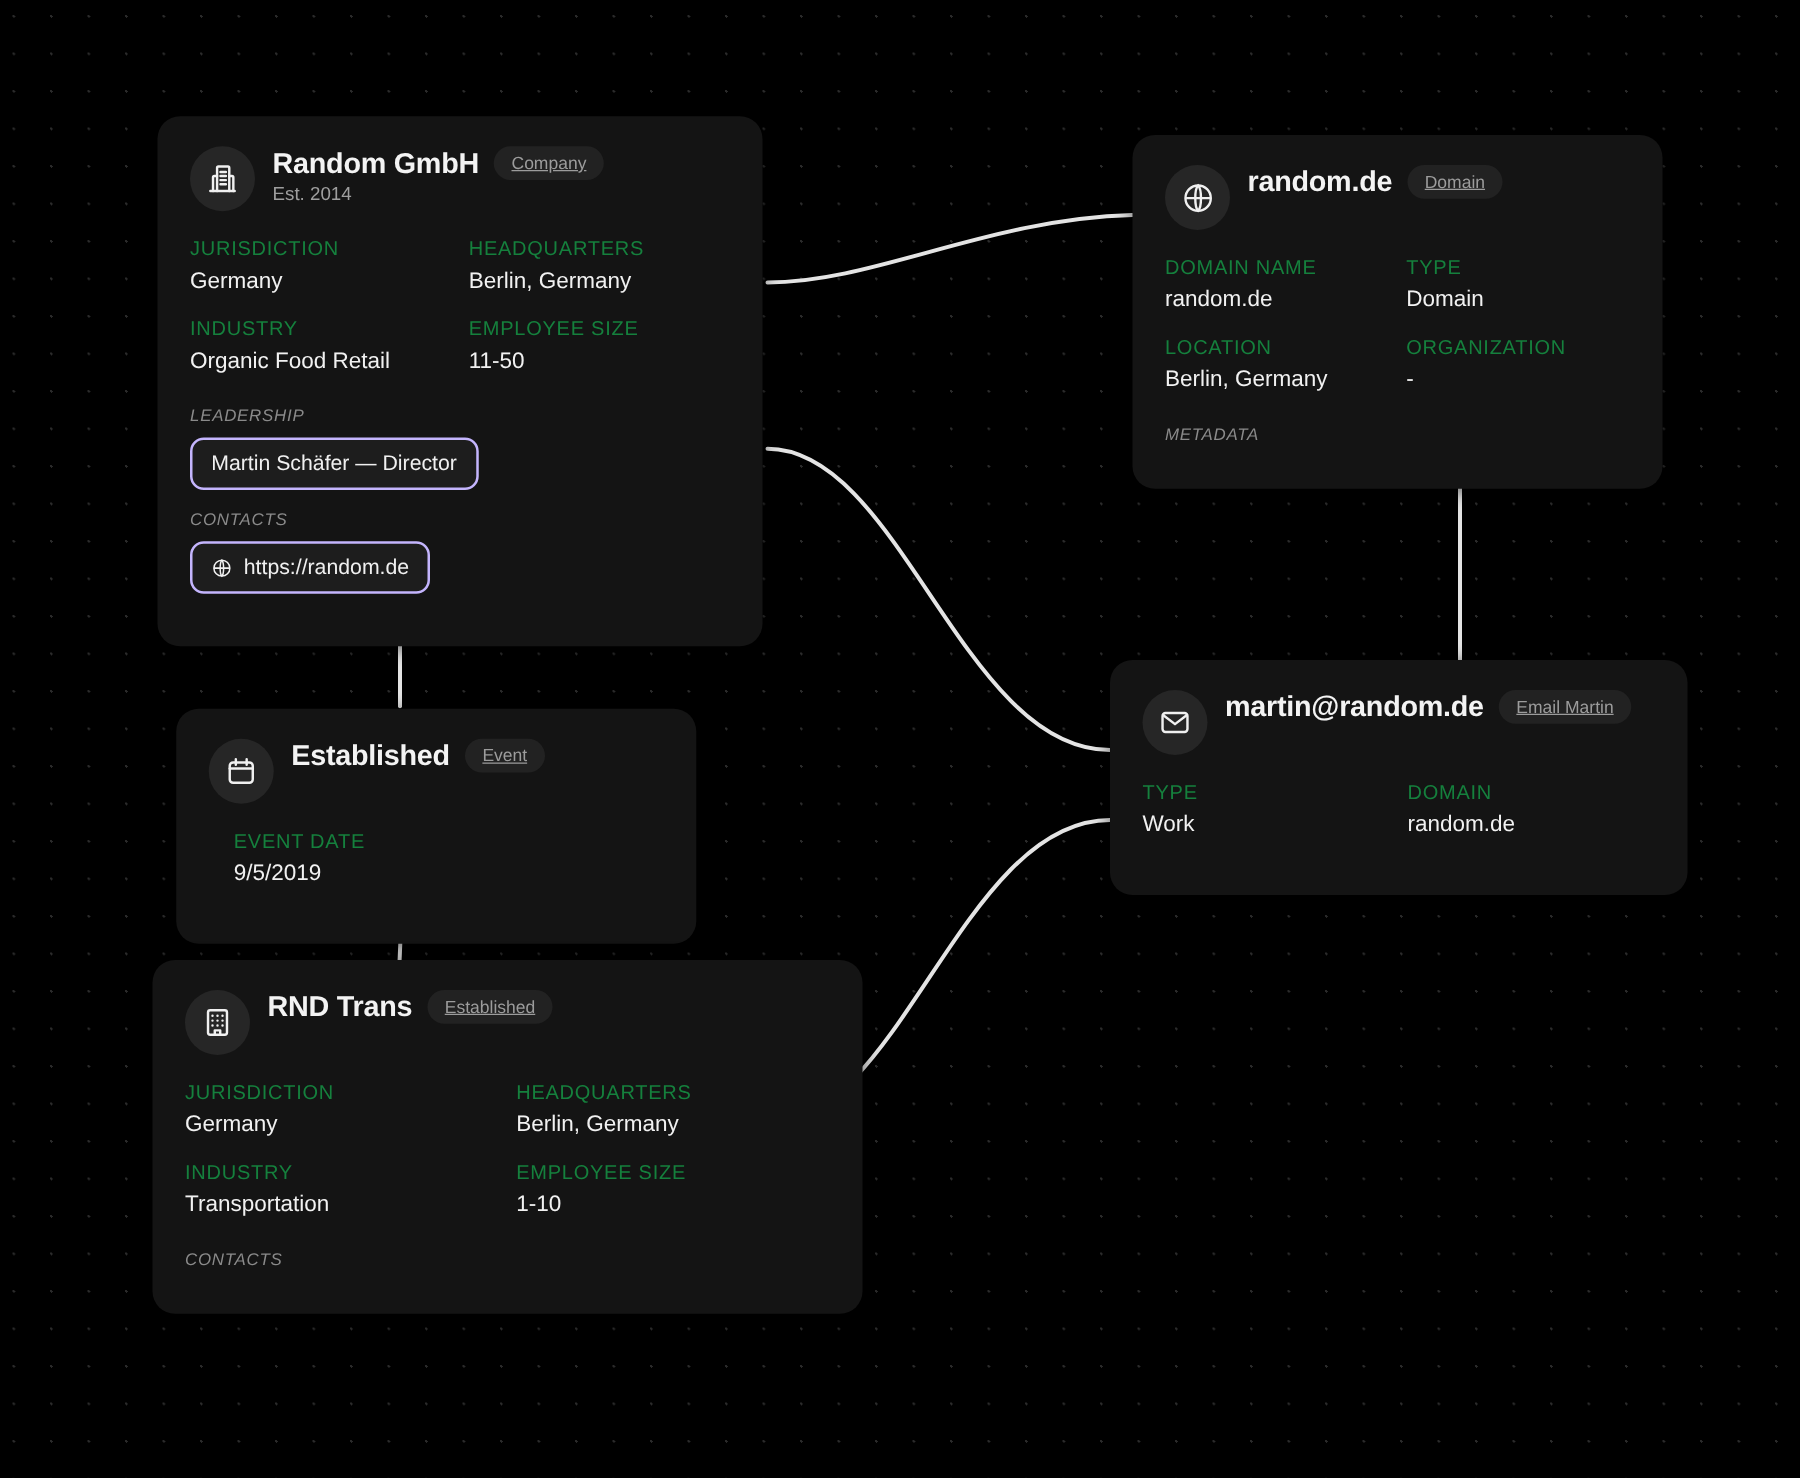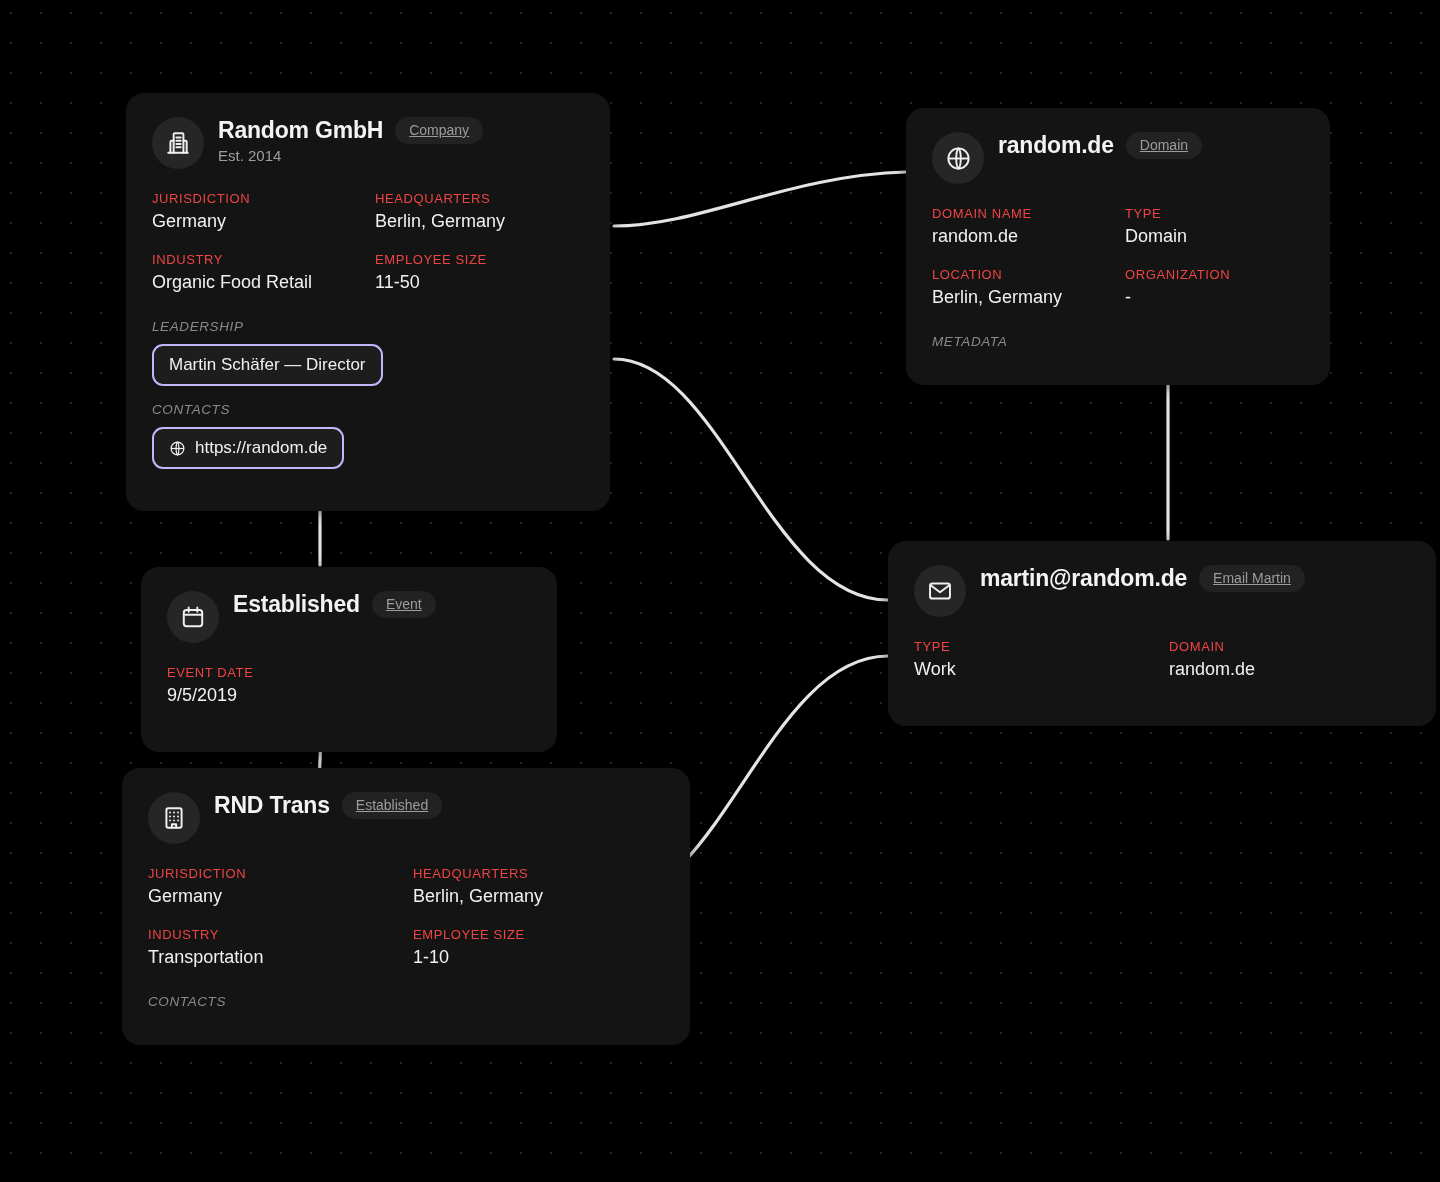--- a/index.html
+++ b/index.html
@@ -88,26 +88,26 @@
     text-decoration: underline;
   }
 
   .fields {
     display: grid;
     grid-template-columns: 1fr 1fr;
     column-gap: 14px;
     row-gap: 0;
     margin-top: 22px;
   }
-  .fields.single { grid-template-columns: 1fr; }
+  .fields.single { grid-template-columns: 1fr; margin-left: 20px; }
 
   .field-label {
-    font-size: 13px;
+    font-size: 16px;
     letter-spacing: 0.6px;
-    color: #ef4444;
+    color: #15803d;
     text-transform: uppercase;
     margin-bottom: 5px;
   }
   .field-value {
     font-size: 18px;
     color: #f1f1f1;
     margin-bottom: 20px;
   }
 
   .section-label {
@@ -133,21 +133,21 @@
     white-space: nowrap;
   }
   .chip svg { display:block; }
 
   .chips-row { display:flex; flex-wrap:wrap; gap:10px; margin-bottom: 16px; }
 
   
   #node-company   { left:126px; top:93px;  width:484px; }
   #node-domain    { left:906px; top:108px; width:424px; }
   #node-event     { left:141px; top:567px; width:416px; }
-  #node-email     { left:888px; top:541px; width:548px; }
+  #node-email     { left:888px; top:528px; width:462px; }
   #node-subsidiary{ left:122px; top:768px; width:568px; }
 </style>
 </head>
 <body>
 
 <div id="canvas">
 
   <svg id="edges" viewBox="0 0 1440 1182" xmlns="http://www.w3.org/2000/svg">
     <g fill="none" stroke="#e4e4e4" stroke-width="3.2" stroke-linecap="round">
 

